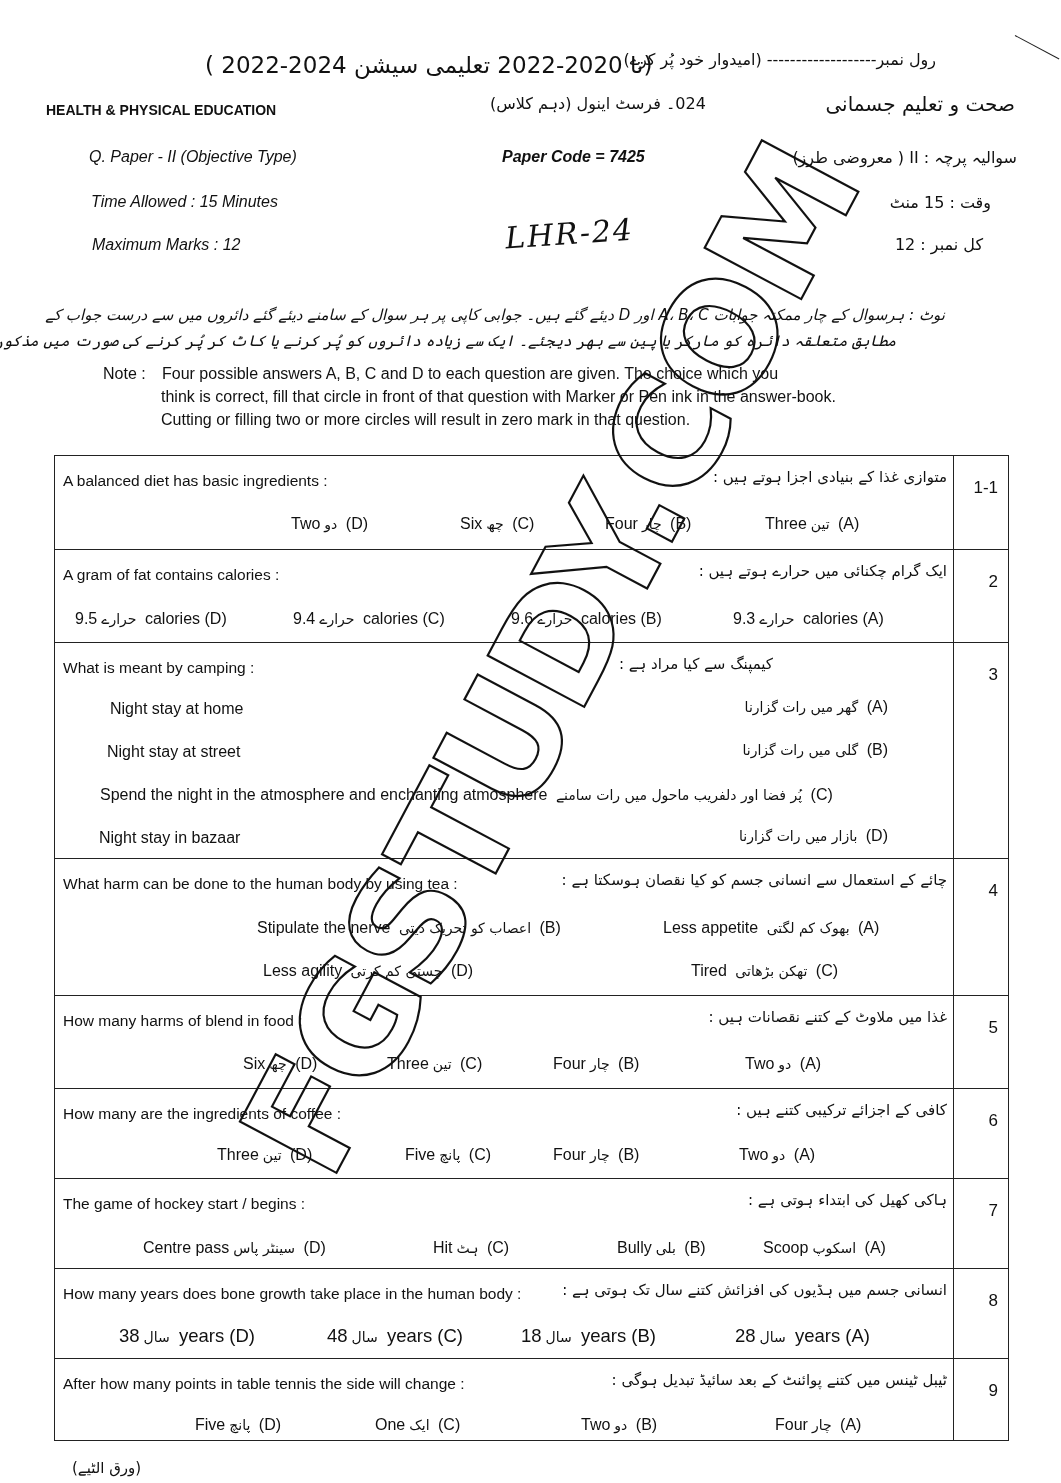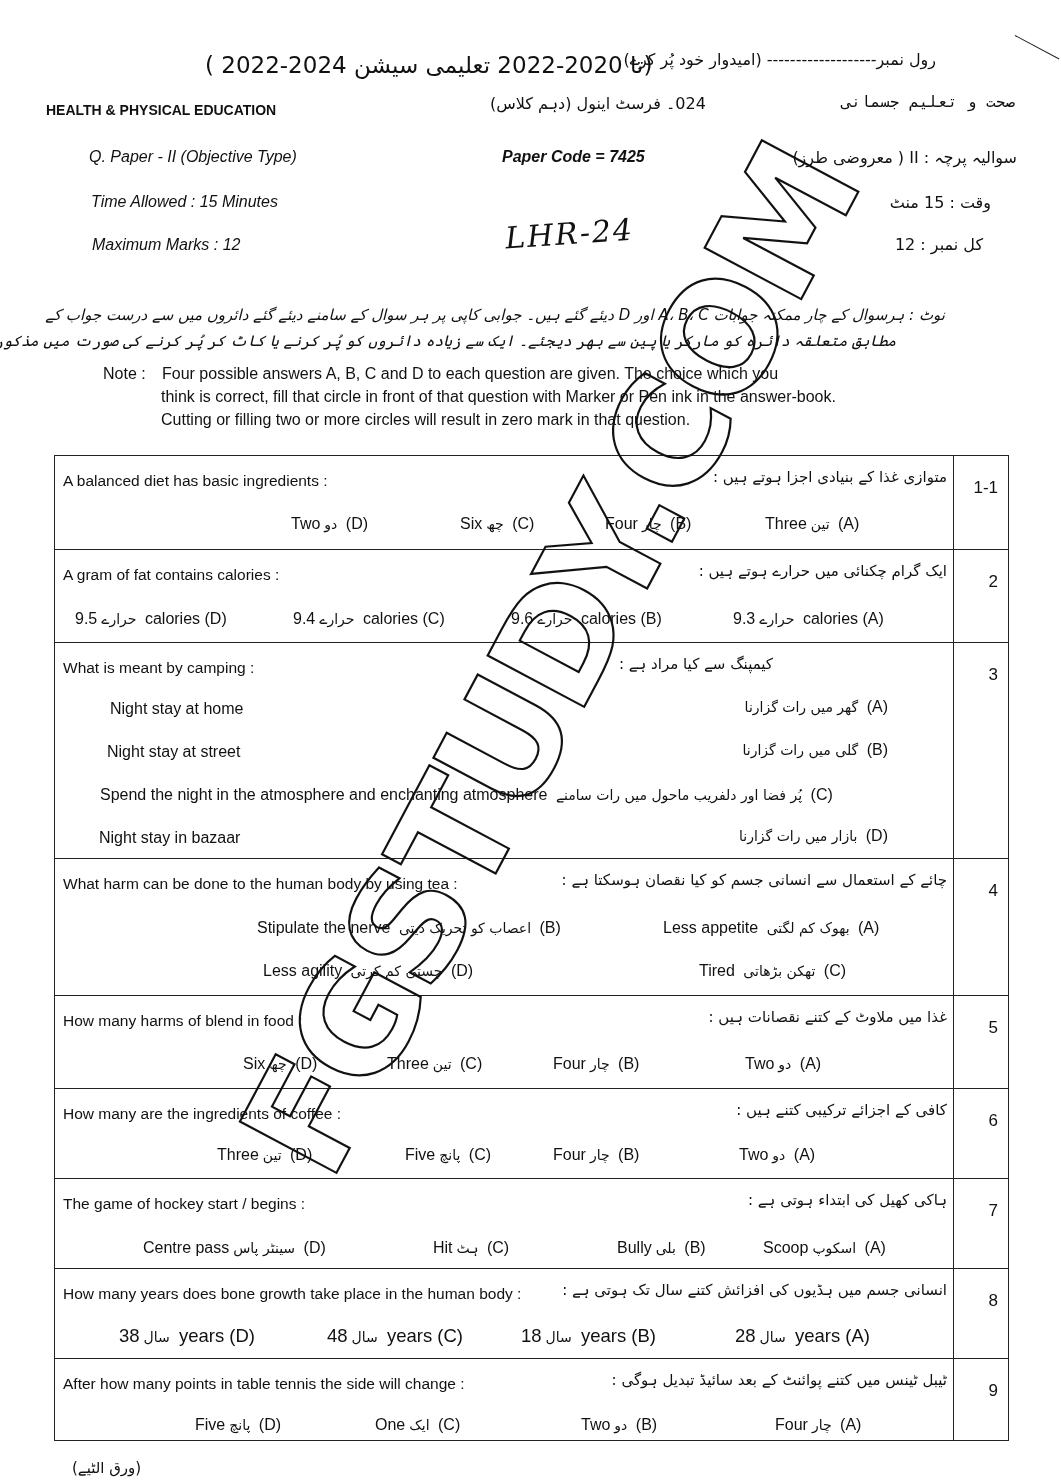--- a/index.html
+++ b/index.html
@@ -38,21 +38,21 @@
 <body>
 
 <div class="abs f17" style="left:205px; top:52px;">
   <span class="ur">( 2022-2024 تا 2020-2022 تعلیمی سیشن)</span>
 </div>
 <div class="abs ur f16" style="right:125px; top:50px;">رول نمبر------------------- (امیدوار خود پُر کرے)</div>
 <div class="abs" style="left:1015px; top:35px; width:50px; height:1px; background:#222; transform:rotate(28deg); transform-origin:left;"></div>
 
 <div class="abs hdr-title" style="left:46px; top:94px;">HEALTH &amp; PHYSICAL EDUCATION</div>
 <div class="abs ur f16" style="left:490px; top:94px;">024۔ فرسٹ اینول (دہم کلاس)</div>
-<div class="abs ur" style="right:46px; top:92px; font-size:16px;font-family:Liberation Mono, monospace;">صحت و تعلیم جسمانی</div>
+<div class="abs ur" style="right:46px; top:92px; font-size:20px;">صحت و تعلیم جسمانی</div>
 
 <div class="abs f18" style="left:89px; top:148px;">Q. Paper - II (Objective Type)</div>
 <div class="abs f18 bold" style="left:502px; top:148px;">Paper Code = 7425</div>
 <div class="abs ur f16" style="right:44px; top:148px;">سوالیہ پرچہ : II ( معروضی طرز)</div>
 
 <div class="abs f18" style="left:91px; top:193px;">Time Allowed :  15 Minutes</div>
 <div class="abs ur f16" style="right:70px; top:193px;">وقت : 15 منٹ</div>
 
 <div class="abs f18" style="left:92px; top:236px;">Maximum Marks :  12</div>
 <div class="abs hand" style="left:505px; top:216px;">LHR-24</div>
@@ -110,21 +110,21 @@
     </td>
     <td class="numcell">3</td>
   </tr>
 
   <tr style="height:137px">
     <td class="qcell">
       <div class="qrow-en">What harm can be done to the human body by using tea :</div>
       <div class="qrow-ur">چائے کے استعمال سے انسانی جسم کو کیا نقصان ہوسکتا ہے :</div>
       <div class="opt" style="left:608px; top:60px;"><span>Less appetite</span> <span class="ur">بھوک کم لگتی</span> <span>(A)</span></div>
       <div class="opt" style="left:202px; top:60px;"><span>Stipulate the nerve</span> <span class="ur">اعصاب کو تحریک دیتی</span> <span>(B)</span></div>
-      <div class="opt" style="left:636px; top:103px;margin-left:8px;"><span>Tired</span> <span class="ur">تھکن بڑھاتی</span> <span>(C)</span></div>
+      <div class="opt" style="left:636px; top:103px;"><span>Tired</span> <span class="ur">تھکن بڑھاتی</span> <span>(C)</span></div>
       <div class="opt" style="left:208px; top:103px;text-align:right;"><span>Less agility</span> <span class="ur">چستی کم کرتی</span> <span>(D)</span></div>
     </td>
     <td class="numcell">4</td>
   </tr>
 
   <tr style="height:93px">
     <td class="qcell">
       <div class="qrow-en">How many harms of blend in food :</div>
       <div class="qrow-ur">غذا میں ملاوٹ کے کتنے نقصانات ہیں :</div>
       <div class="opt" style="left:188px; top:59px;"><span>Six</span><span class="ur">چھ</span> <span>(D)</span></div>

